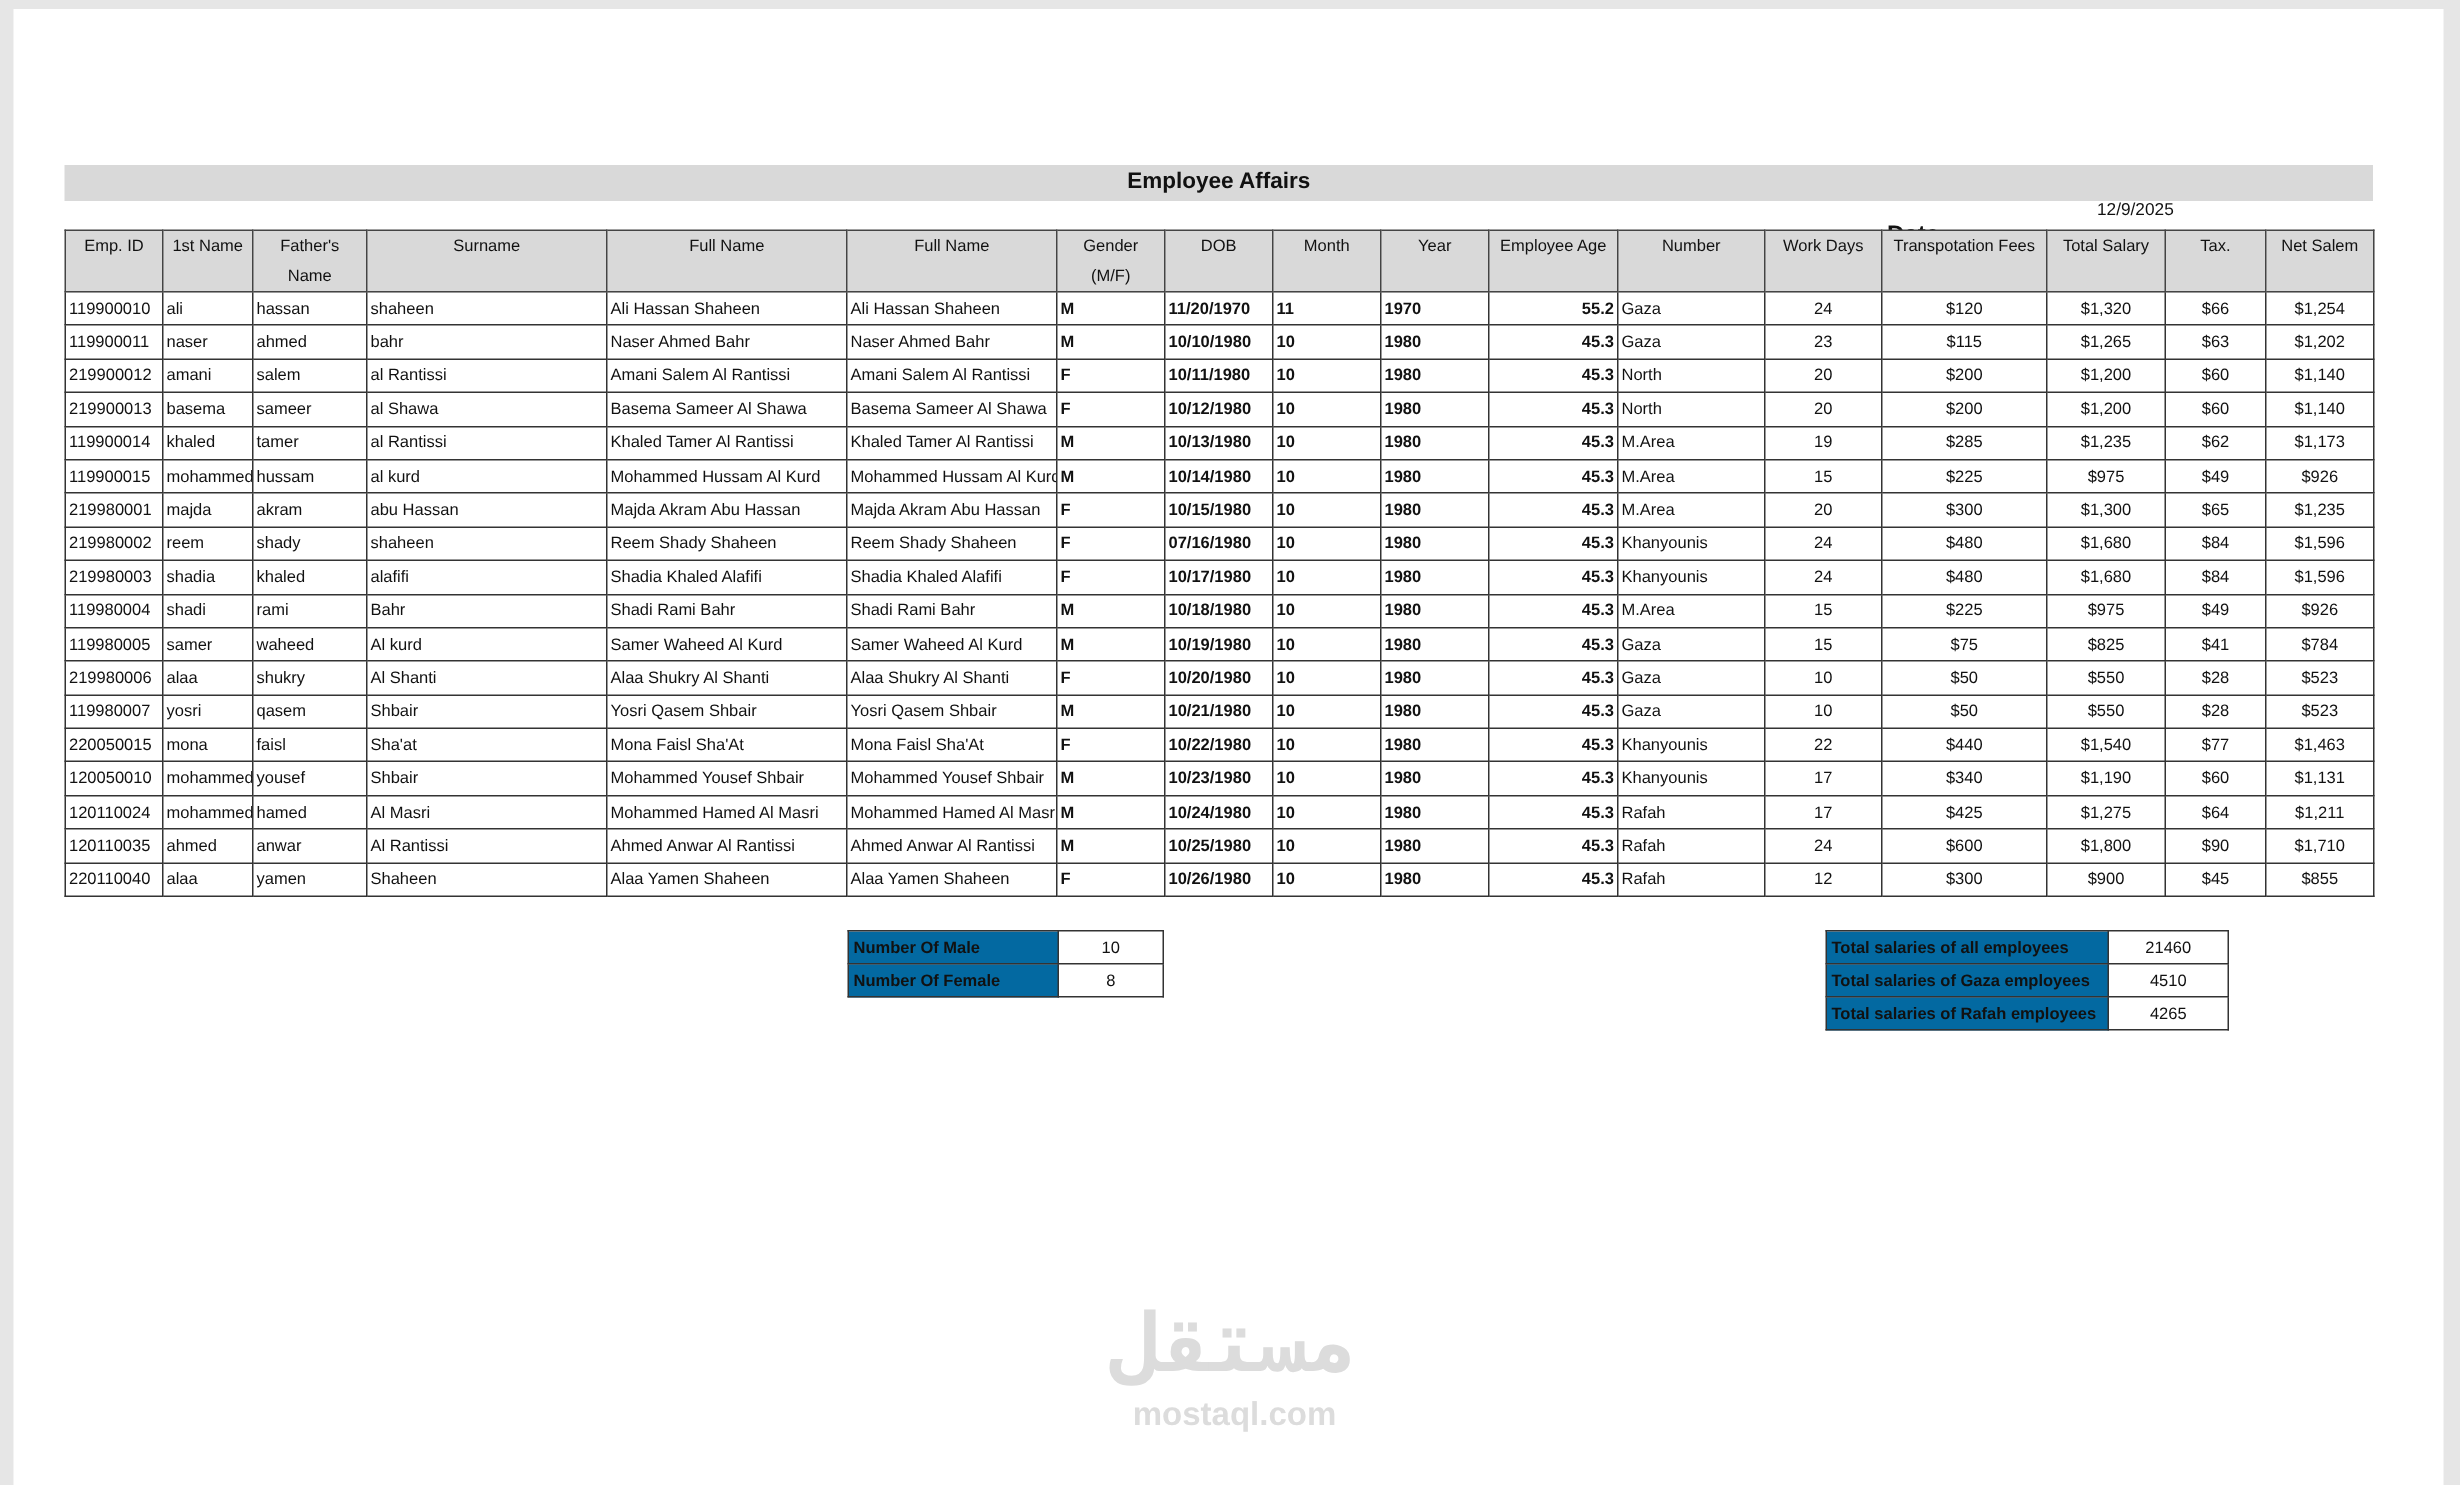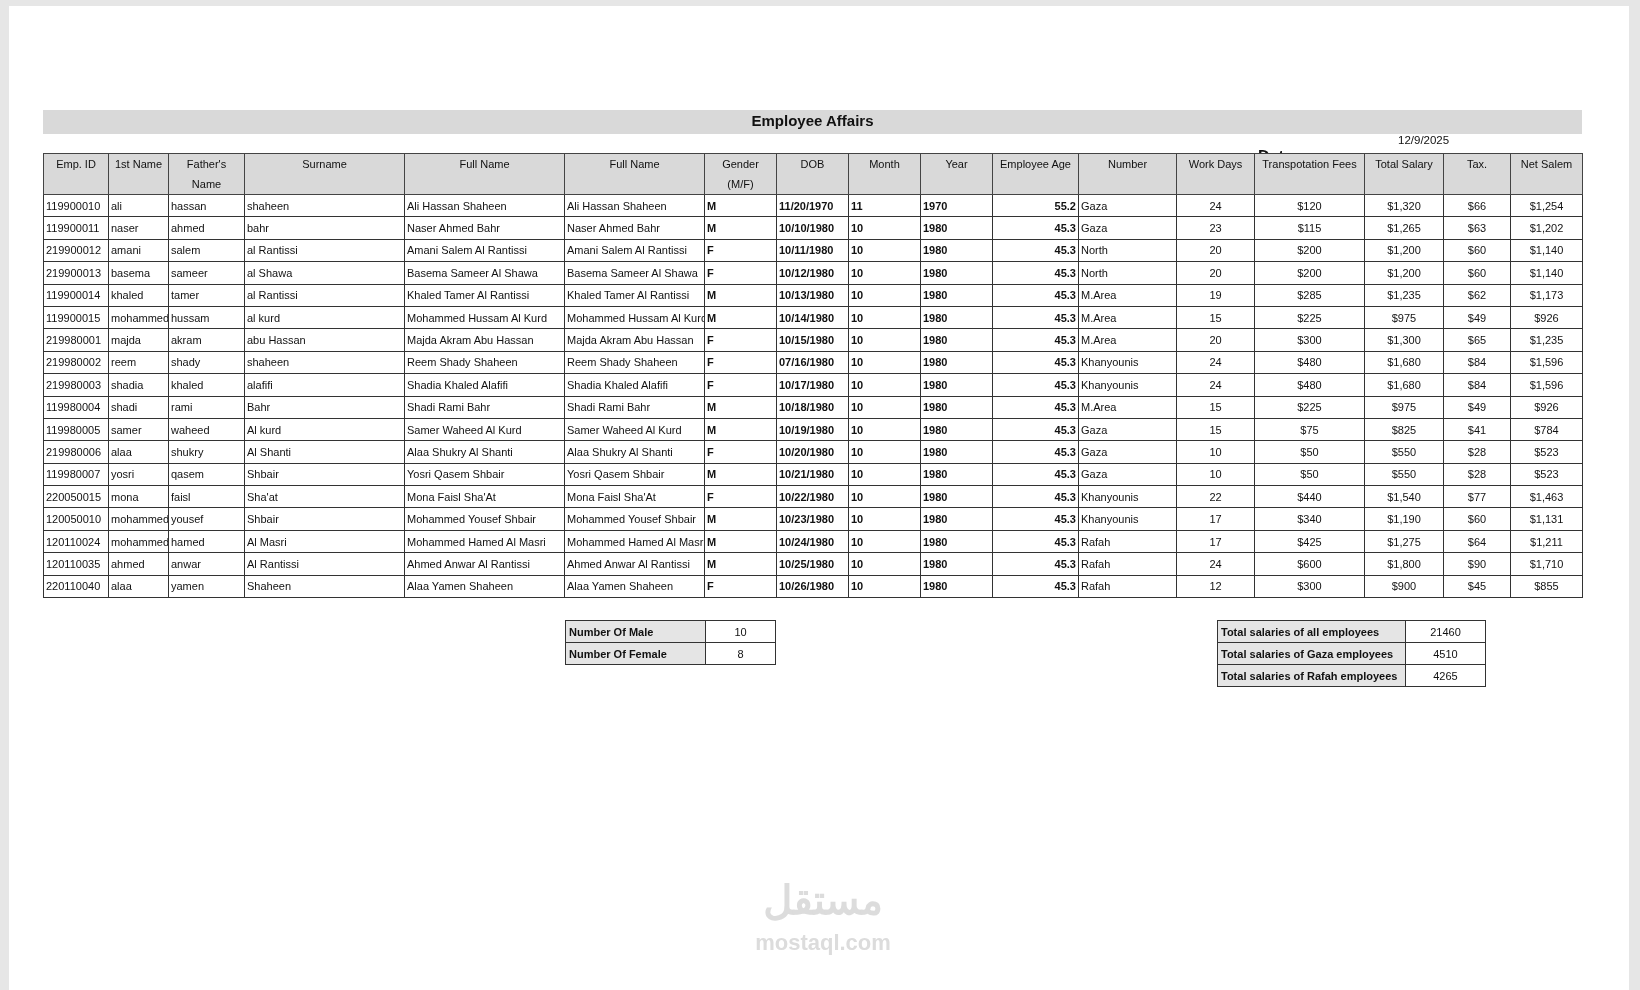--- a/index.html
+++ b/index.html
@@ -32,30 +32,30 @@
     padding: 0 2px; white-space: nowrap; overflow: hidden;
   }
   td.c { text-align: center; }
   td.b { font-weight: bold; }
   td.age { text-align: right; padding-right: 26px; font-weight: bold; }
 
   table.sum {
     position: absolute; border-collapse: collapse; table-layout: fixed; font-size: 11px;
   }
   table.sum td { border: 1.2px solid #333; height: 22px; line-height: 20px; padding: 0 3px; }
-  table.sum td.lbl { background: #e5e5e5; font-weight: bold; }
+  table.sum td.lbl { background: #0369a1; font-weight: bold; }
   table.sum td.val { text-align: center; background: #fff; }
   .gender-sum { left: 556px; top: 614px; width: 210px; }
   .salary-sum { left: 1208px; top: 614px; width: 268px; }
 
   .watermark {
     position: absolute; left: 709px; top: 868px; width: 210px; text-align: center;
     color: #dcdcdc; font-weight: bold;
   }
-  .wm-ar { font-family: Liberation Serif, serif; font-size: 40px; line-height: 54px; }
+  .wm-ar { font-family: Liberation Mono, monospace; font-size: 54px; line-height: 54px; }
   .wm-en { font-family: Liberation Sans, sans-serif; font-size: 22px; line-height: 30px; }
 </style>
 </head>
 <body>
 
 <div class="page">
 
   <div class="title-bar">Employee Affairs</div>
   <div class="date-label">Date:</div>
   <div class="date-value">12/9/2025</div>

